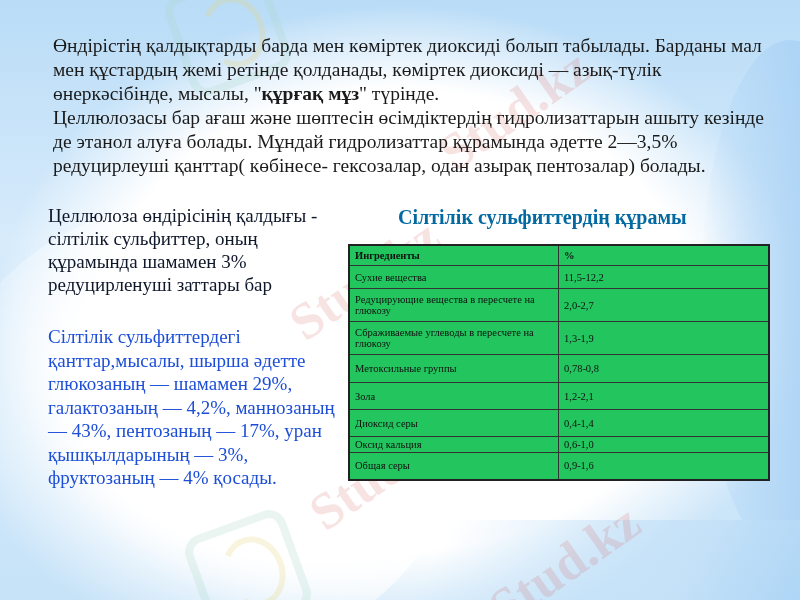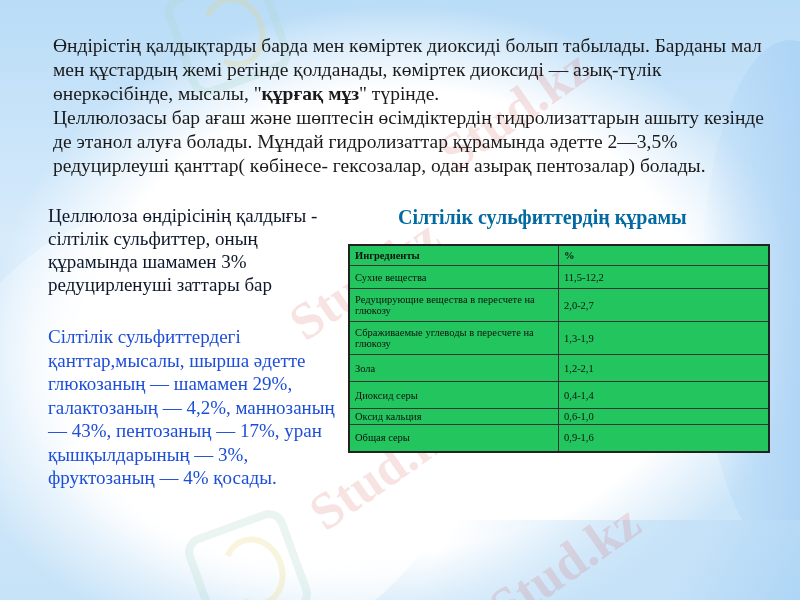--- a/index.html
+++ b/index.html
@@ -112,20 +112,24 @@
     <td>11,5-12,2</td>
   </tr>
   <tr style="height:33px;border-radius:6px;">
     <td class="c1">Редуцирующие вещества в пересчете на глюкозу</td>
     <td>2,0-2,7</td>
   </tr>
   <tr style="height:33px;">
     <td class="c1">Сбраживаемые углеводы в пересчете на глюкозу</td>
     <td>1,3-1,9</td>
   </tr>
+  <tr style="height:28px;">
+    <td class="c1">Метоксильные группы</td>
+    <td>0,78-0,8</td>
+  </tr>
   <tr style="height:27px;margin-left:43px;">
     <td class="c1">Зола</td>
     <td>1,2-2,1</td>
   </tr>
   <tr style="height:27px;">
     <td class="c1">Диоксид серы</td>
     <td>0,4-1,4</td>
   </tr>
   <tr style="height:14px;">
     <td class="c1">Оксид кальция</td>

